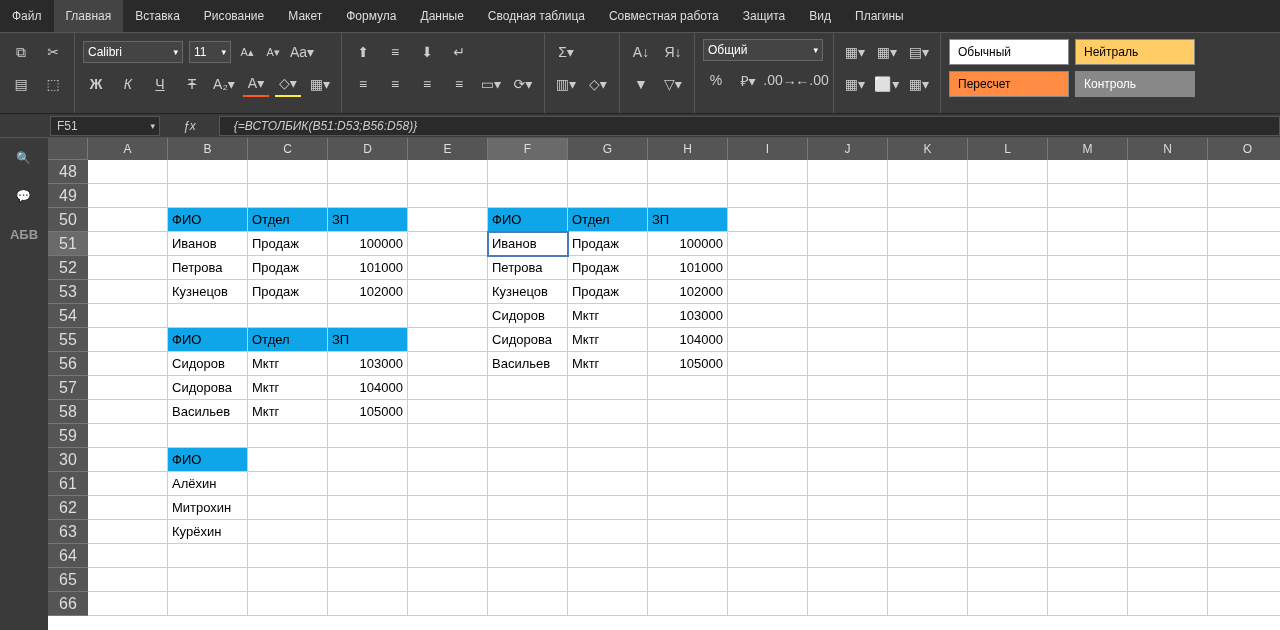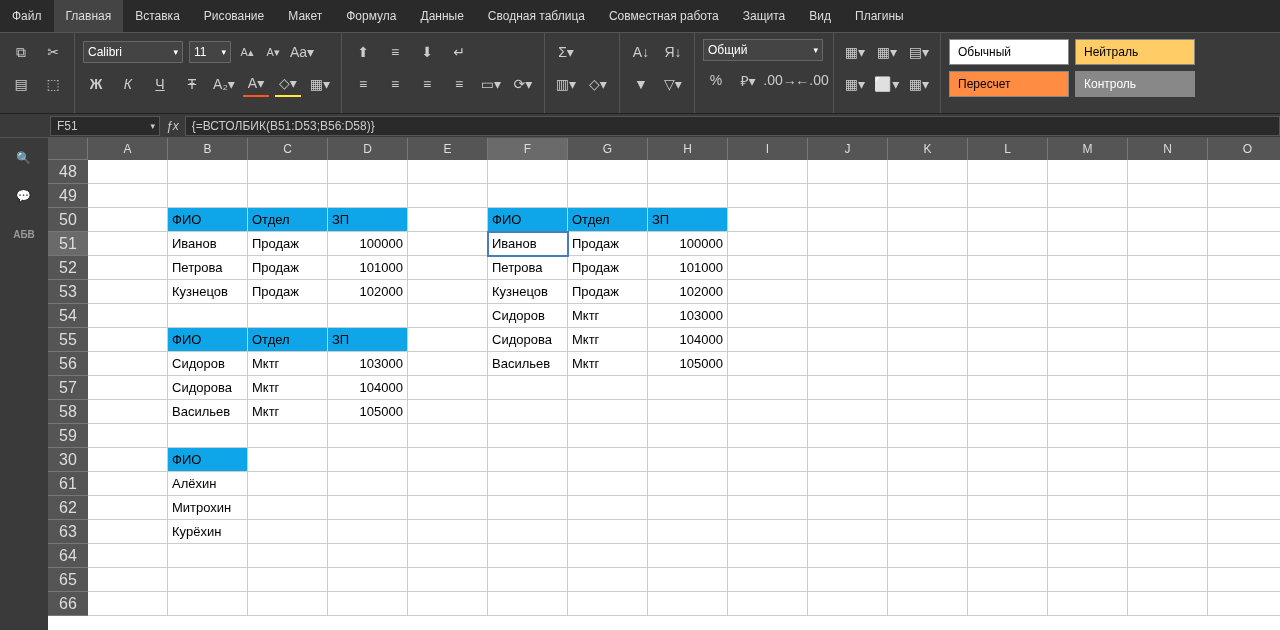--- a/index.html
+++ b/index.html
@@ -18,25 +18,25 @@
 .dropdown::after { content: '▾'; position: absolute; right: 4px; font-size: 9px; }
 .font-name { width: 100px; padding-right: 16px; }
 .font-size { width: 42px; padding-right: 16px; }
 .num-format { width: 120px; padding-right: 16px; }
 .style-cell { border: 1px solid #888; padding: 4px 8px; height: 26px; display: flex; align-items: center; min-width: 120px; }
 .style-normal { background: #fff; color: #000; }
 .style-neutral { background: #ffcc66; color: #000; }
 .style-calc { background: #ff8c42; color: #000; }
 .style-check { background: #888; color: #fff; }
 
-.formula-bar { display: flex; height: 24px; background: #3a3a3a; border-bottom: 1px solid #555; align-items: center; }
+.formula-bar { display: flex; height: 24px; background: #3a3a3a; border-bottom: 1px solid #555; align-items: center; gap: 17px; }
 .name-box { width: 110px; background: #2a2a2a; padding: 2px 6px; margin-left: 50px; border: 1px solid #555; height: 20px; display: flex; align-items: center; position: relative; }
 .name-box::after { content: '▾'; position: absolute; right: 4px; font-size: 9px; }
 .fx-label { padding: 0 6px; font-style: italic; color: #ccc; }
-.formula-input { flex: 1; background: #2a2a2a; color: #ccc; padding: 2px 6px; border: 1px solid #555; height: 20px; display: flex; align-items: center; }
+.formula-input { flex: 1; background: #2a2a2a; color: #ccc; padding: 2px 14px; border: 1px solid #555; height: 20px; display: flex; align-items: center; font-style: italic; }
 
 .main { display: flex; height: 492px; }
 .sidebar { width: 48px; background: #3a3a3a; display: flex; flex-direction: column; align-items: center; padding-top: 10px; gap: 18px; }
 .sidebar-icon { width: 20px; height: 20px; color: #999; cursor: pointer; display: flex; align-items: center; justify-content: center; }
 
 .sheet-area { flex: 1; background: #fff; position: relative; overflow: hidden; }
 .corner { position: absolute; left: 0; top: 0; width: 40px; height: 22px; background: #555; border-right: 1px solid #777; border-bottom: 1px solid #777; }
 .col-headers { position: absolute; left: 40px; top: 0; height: 22px; display: flex; }
 .col-h { width: 80px; height: 22px; background: #555; color: #ddd; display: flex; align-items: center; justify-content: center; border-right: 1px solid #777; font-size: 12px; cursor: pointer; }
 .col-h.selected { background: #6a6a6a; }
@@ -181,21 +181,21 @@
 <div class="formula-bar">
   <div class="name-box">F51</div>
   <span class="fx-label">ƒx</span>
   <div class="formula-input">{=ВСТОЛБИК(B51:D53;B56:D58)}</div>
 </div>
 
 <div class="main">
   <div class="sidebar">
     <span class="sidebar-icon">🔍</span>
     <span class="sidebar-icon">💬</span>
-    <span class="sidebar-icon" style="font-size:10px;font-weight:bold;">АБВ</span>
+    <span class="sidebar-icon" style="font-size:13px;font-weight:bold;">АБВ</span>
   </div>
   <div class="sheet-area">
     <div class="corner"></div>
     <div class="col-headers" id="col-headers">
         <div class="col-h">A</div>
         <div class="col-h">B</div>
         <div class="col-h">C</div>
         <div class="col-h">D</div>
         <div class="col-h">E</div>
         <div class="col-h selected">F</div>

